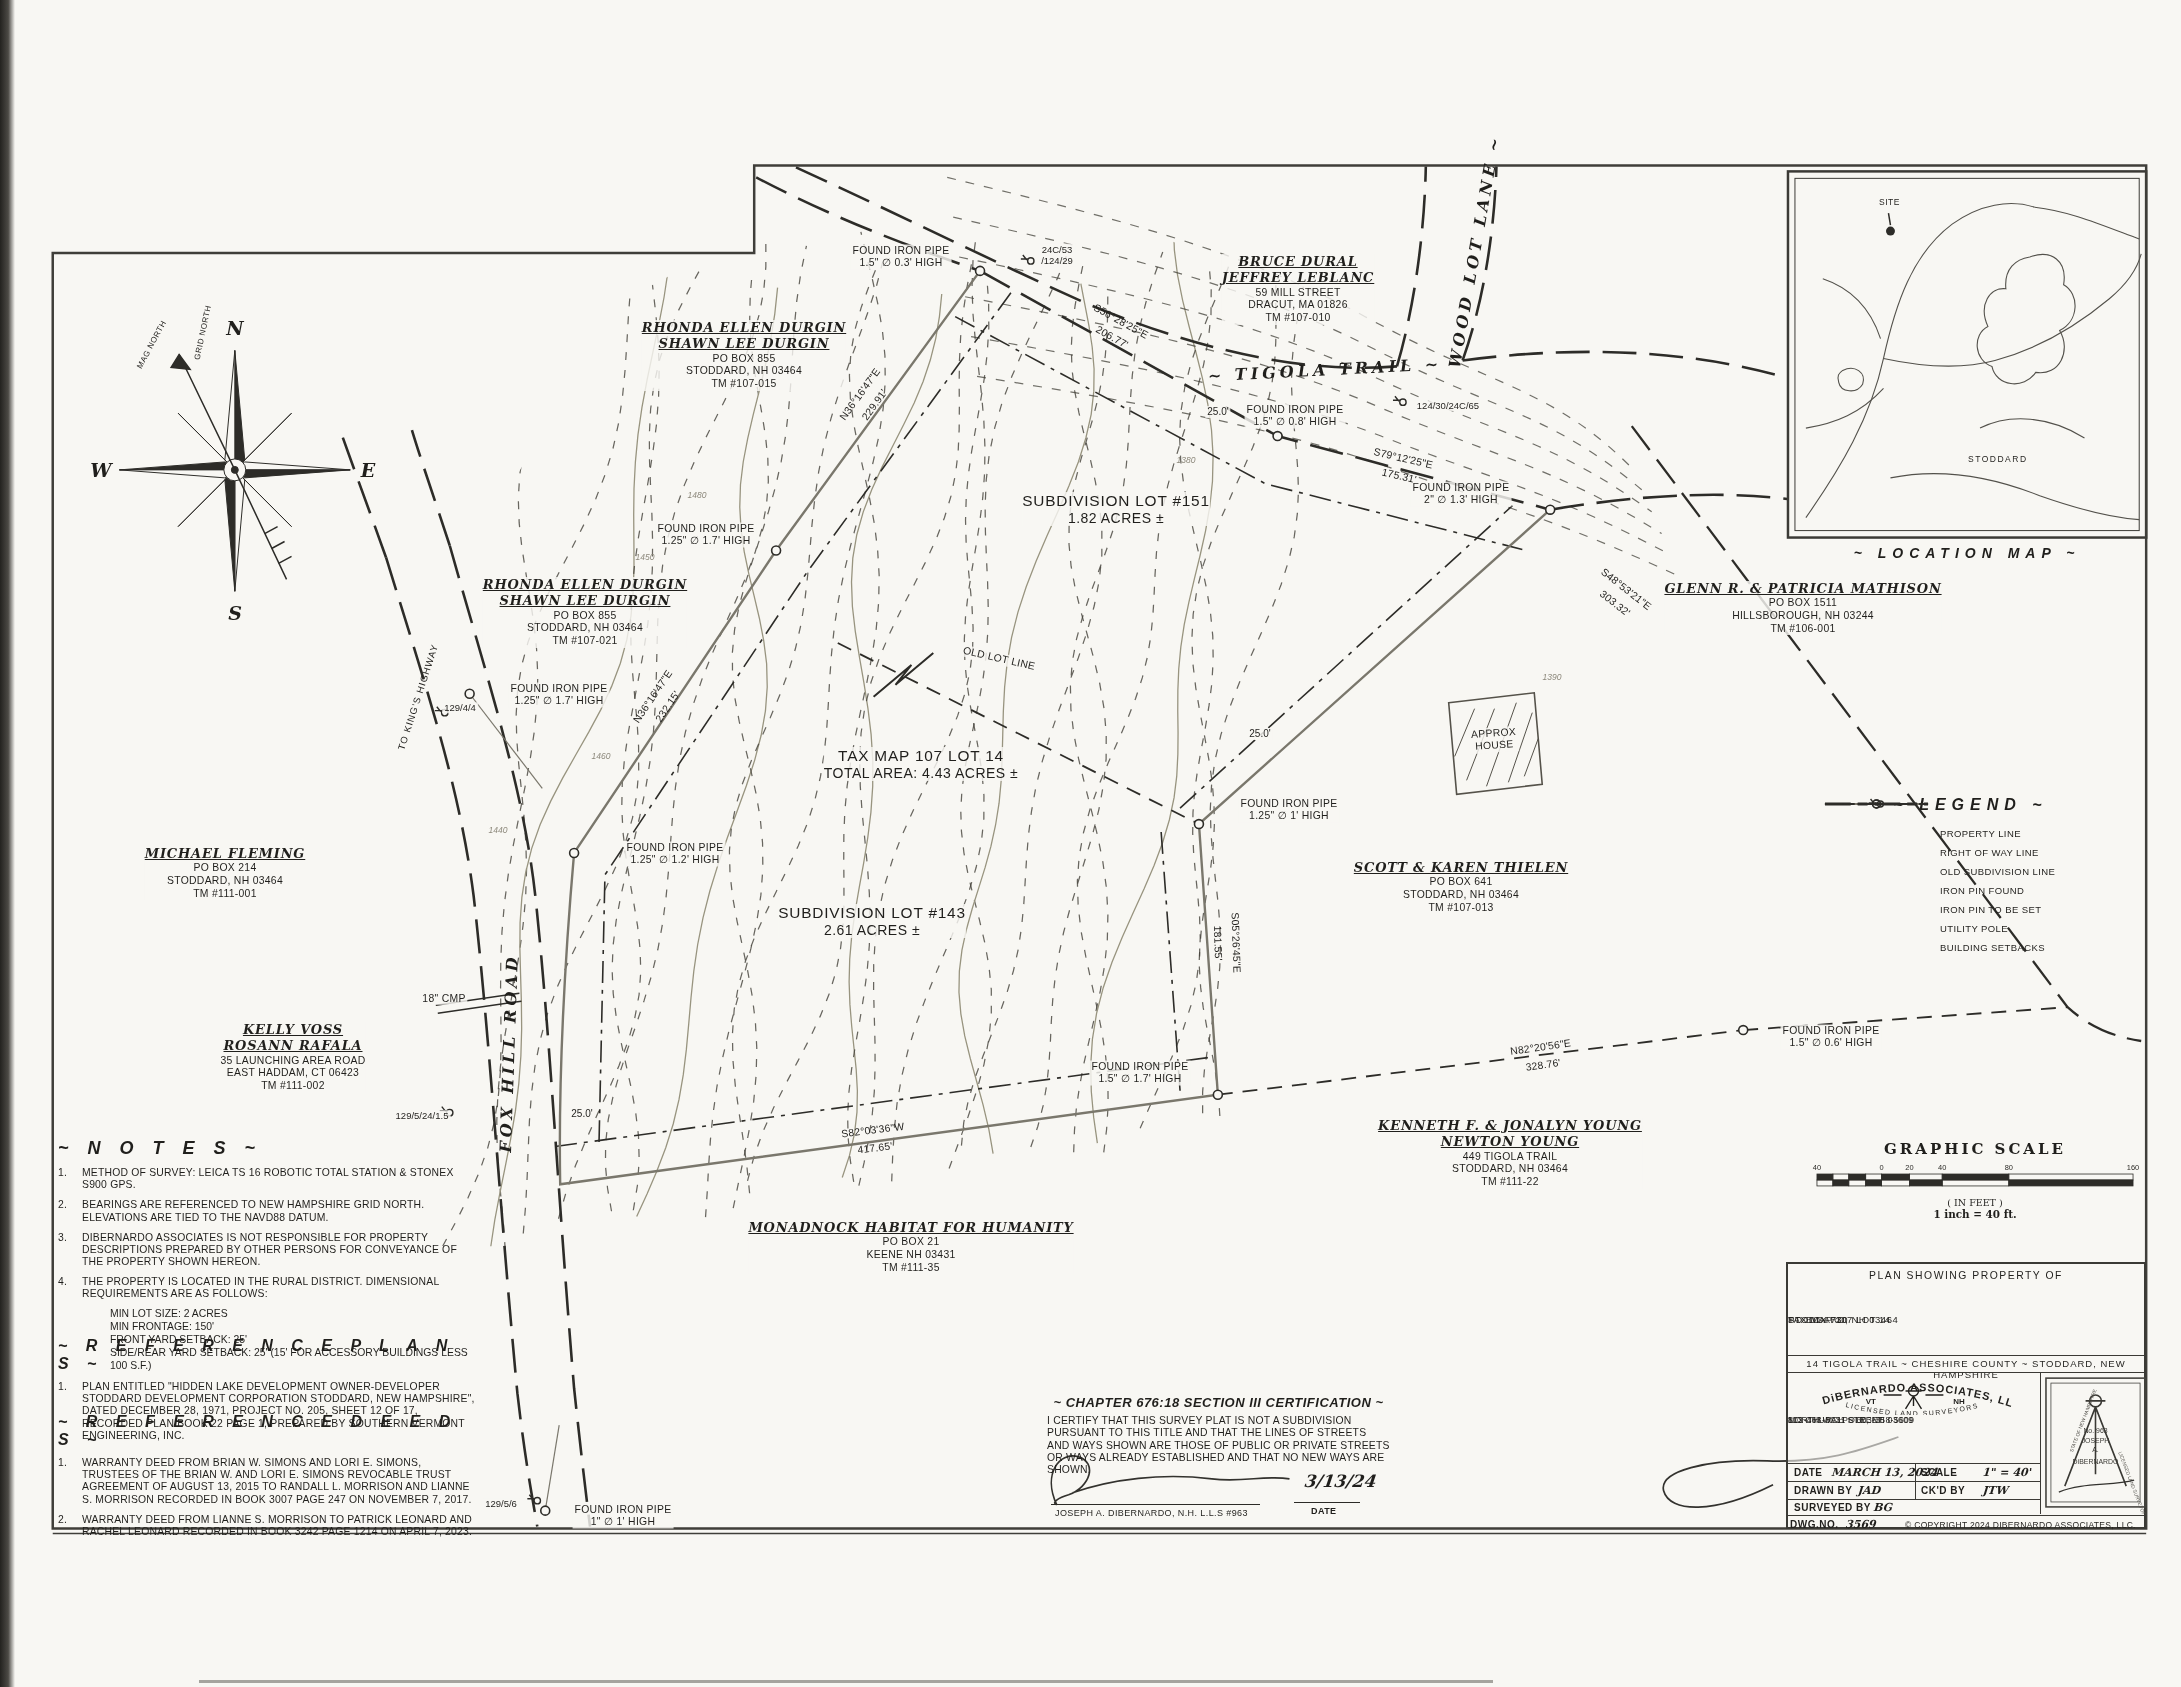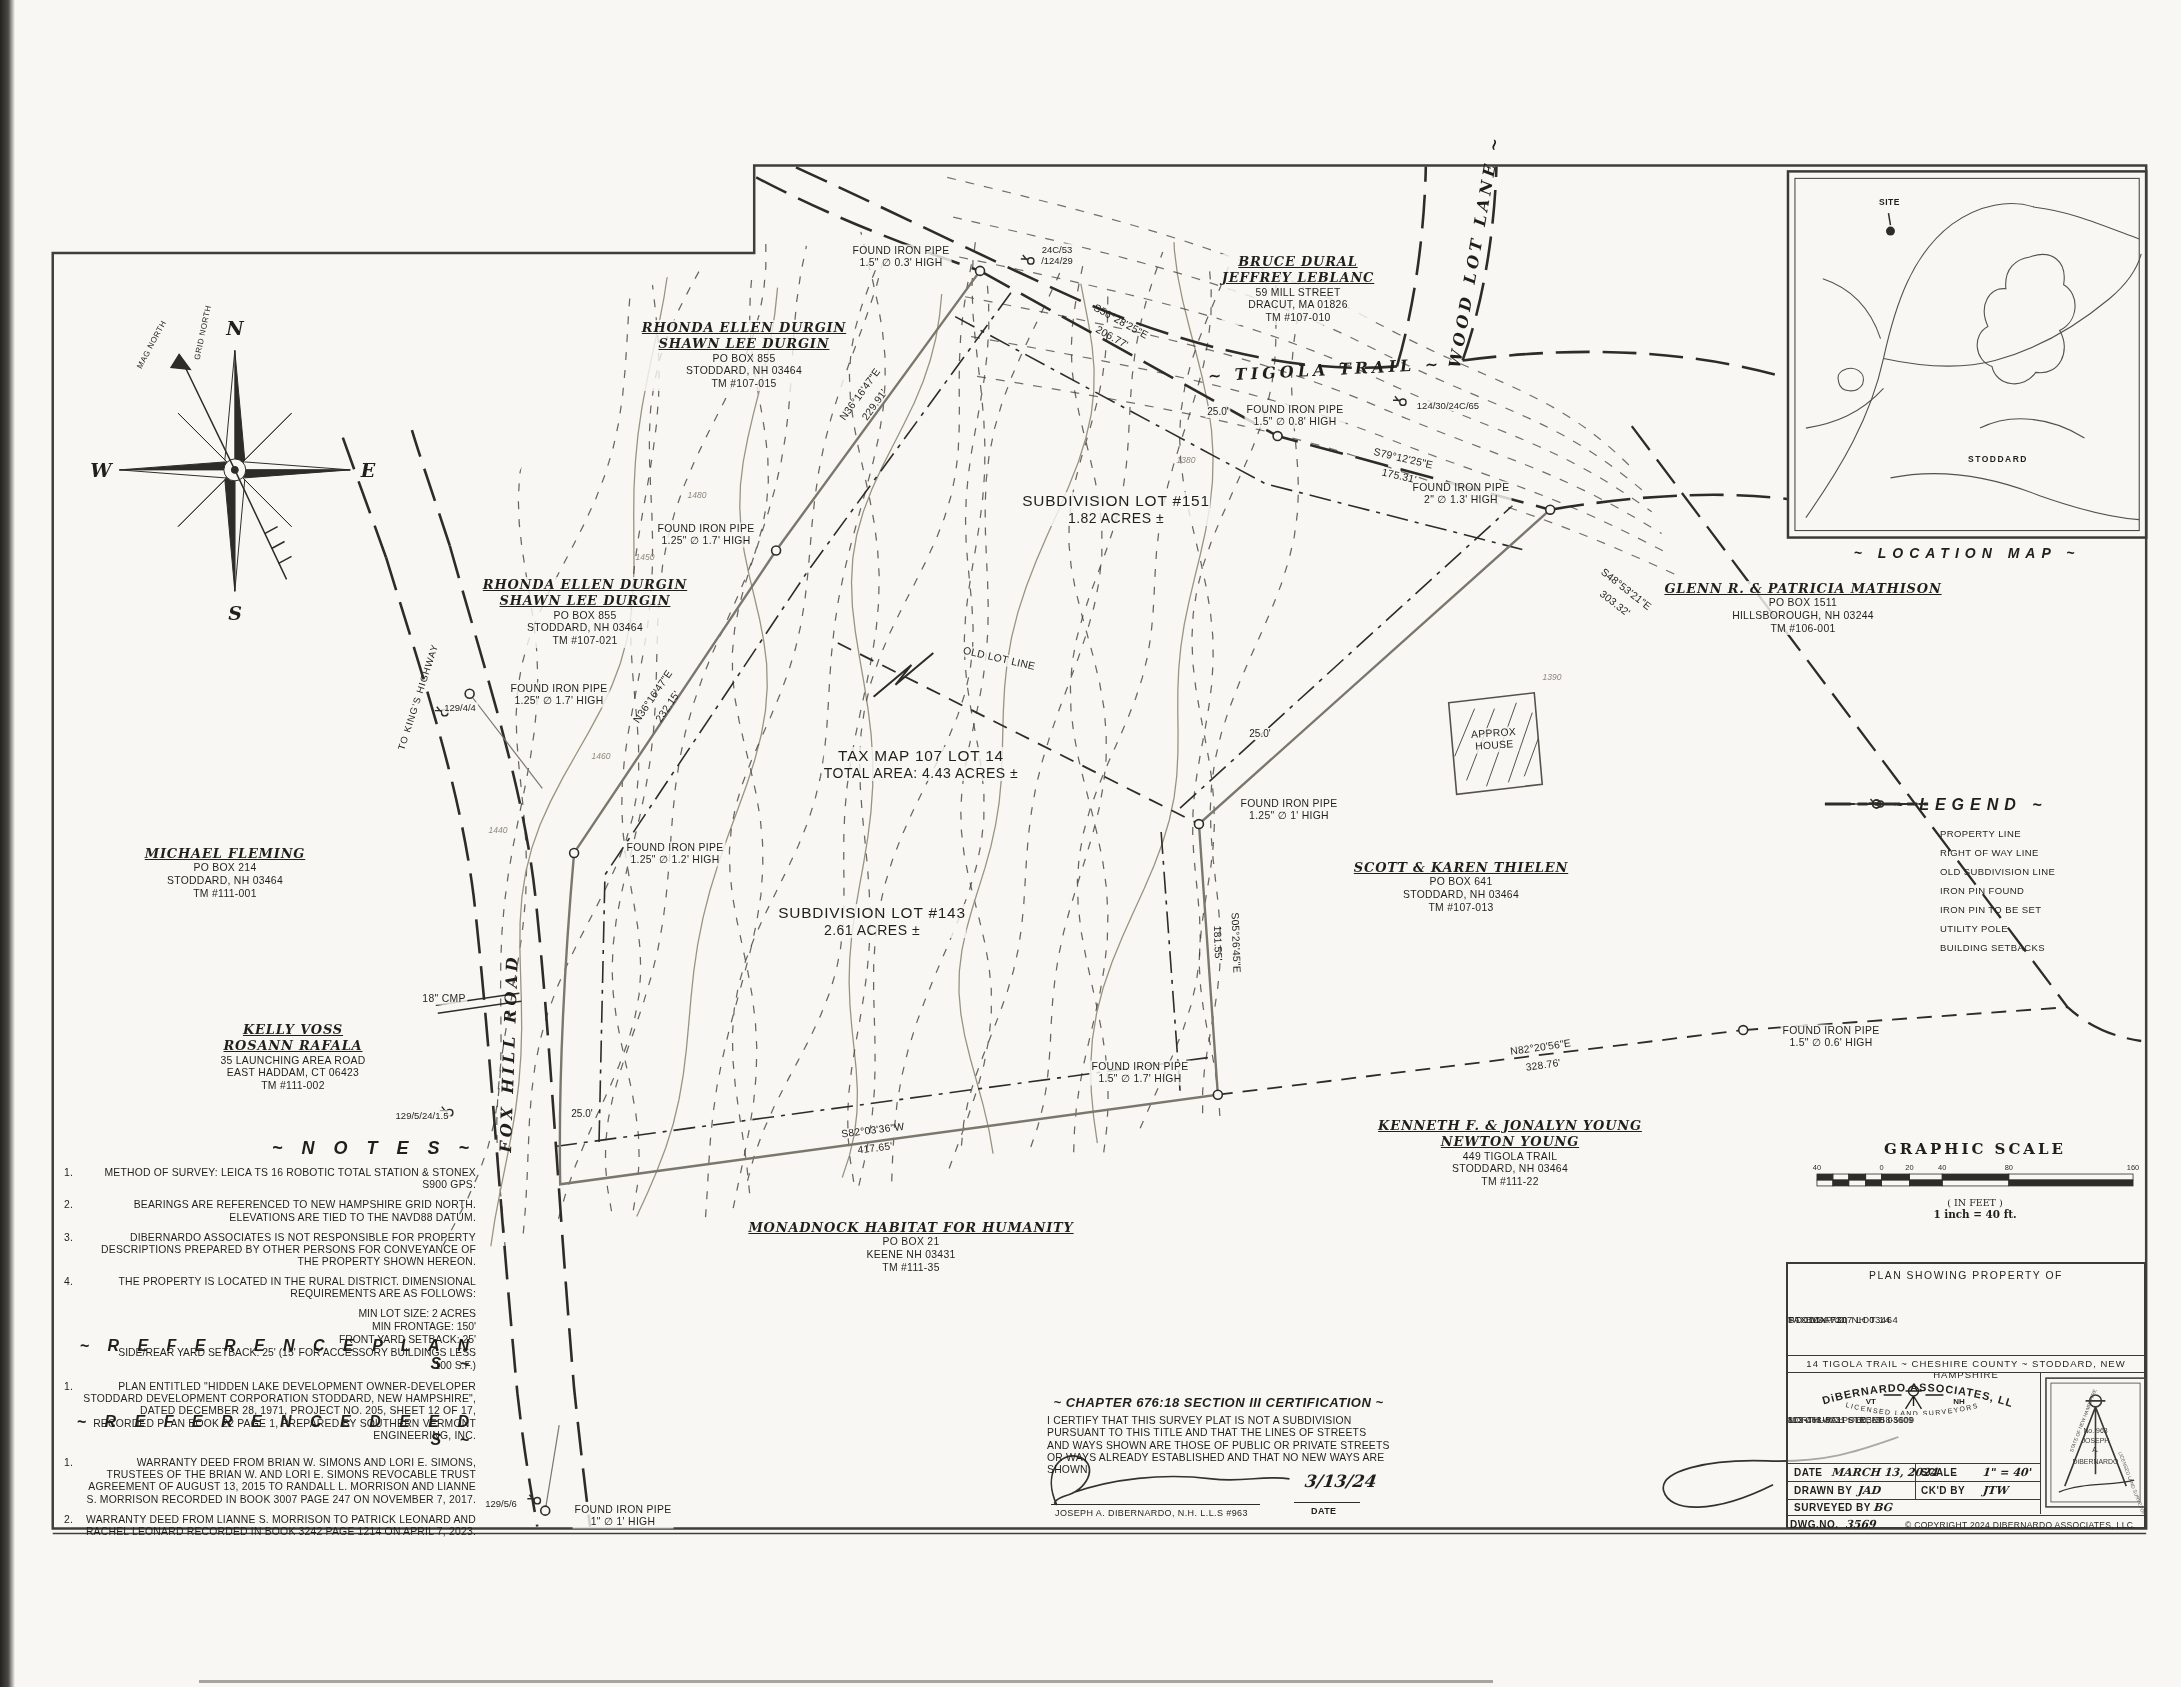--- a/index.html
+++ b/index.html
@@ -21,21 +21,21 @@
   .bearing .b{display:block;}
   .bearing .d{display:block;margin-top:6px;}
   .abutter{position:absolute;transform:translateX(-50%);text-align:center;background:rgba(248,247,243,.82);}
   .abutter .nm{font-family:"DejaVu Serif",serif;font-style:italic;font-weight:bold;
        font-size:13px;letter-spacing:0.8px;text-decoration:underline;line-height:1.25;}
   .abutter .ad{font-size:10.4px;line-height:1.22;letter-spacing:0.3px;}
   .lot-label{position:absolute;transform:translate(-50%,-50%);text-align:center;background:rgba(248,247,243,.82);}
   .lot-label .l1{font-size:15.4px;letter-spacing:0.8px;}
   .lot-label .l2{font-size:14px;letter-spacing:0.5px;}
   .contour-lbl{position:absolute;transform:translate(-50%,-50%);font-size:8.5px;color:#8d897c;font-style:italic;}
-  .sec{position:absolute;width:418px;text-align:right;}
+  .sec{position:absolute;width:418px;}
   .sec-title{font-weight:bold;font-style:italic;font-size:18px;letter-spacing:7px;margin-bottom:8px;}
   .note-row{display:flex;gap:9px;font-size:10.4px;line-height:1.17;letter-spacing:0.2px;margin-bottom:8px;}
   .note-num{width:15px;flex:none;}
   .note-sub{margin:-2px 0 8px 52px;font-size:10.4px;line-height:1.25;}
   .cert{position:absolute;left:1047px;top:1395px;width:343px;}
   .cert-title{font-weight:bold;font-style:italic;font-size:13px;letter-spacing:0.5px;text-align:center;}
   .cert-body{font-size:10.4px;line-height:1.18;margin-top:5px;letter-spacing:0.2px;}
   .sigline{position:absolute;border-top:1.5px solid #2c2b27;}
   .signame{position:absolute;font-size:9px;letter-spacing:0.4px;}
   .handwrite{position:absolute;font-family:"DejaVu Serif",serif;font-style:italic;font-weight:bold;font-size:17px;transform:skewX(-8deg);}
@@ -55,21 +55,21 @@
   .legend-title{font-weight:bold;font-style:italic;font-size:16px;letter-spacing:6px;text-align:center;margin-bottom:10px;}
   .legend-row{display:flex;align-items:center;height:19px;}
   .legend-sym{width:119px;flex:none;}
   .legend-lab{font-size:9.5px;letter-spacing:0.4px;}
   .gscale{position:absolute;left:1806px;top:1140px;width:338px;text-align:center;}
   .gscale-title{font-family:"DejaVu Serif",serif;font-weight:bold;font-size:15px;letter-spacing:3px;}
   .gscale-units{font-family:"DejaVu Serif",serif;font-size:9.5px;margin-top:3px;}
   .gscale-ratio{font-family:"DejaVu Serif",serif;font-weight:bold;font-size:10.4px;}
   .locmap-title{position:absolute;left:1967px;top:553px;transform:translate(-50%,-50%);
       font-weight:bold;font-style:italic;font-size:14px;letter-spacing:6px;white-space:nowrap;text-align:center;}
-  .locmap-lbl{position:absolute;font-size:8.5px;font-weight:bold;letter-spacing:0.5px;}
+  .locmap-lbl{position:absolute;font-size:8.5px;font-weight:normal;letter-spacing:0.5px;}
   .compass-letter{position:absolute;transform:translate(-50%,-50%);font-family:"DejaVu Serif",serif;
       font-style:italic;font-weight:bold;font-size:19px;}
   .northlbl{position:absolute;font-size:8px;letter-spacing:0.5px;white-space:nowrap;}
 </style>
 </head>
 <body>
 
 <div class="page">
   <div class="scan-left"></div>
   <div class="scan-bottom"></div>

